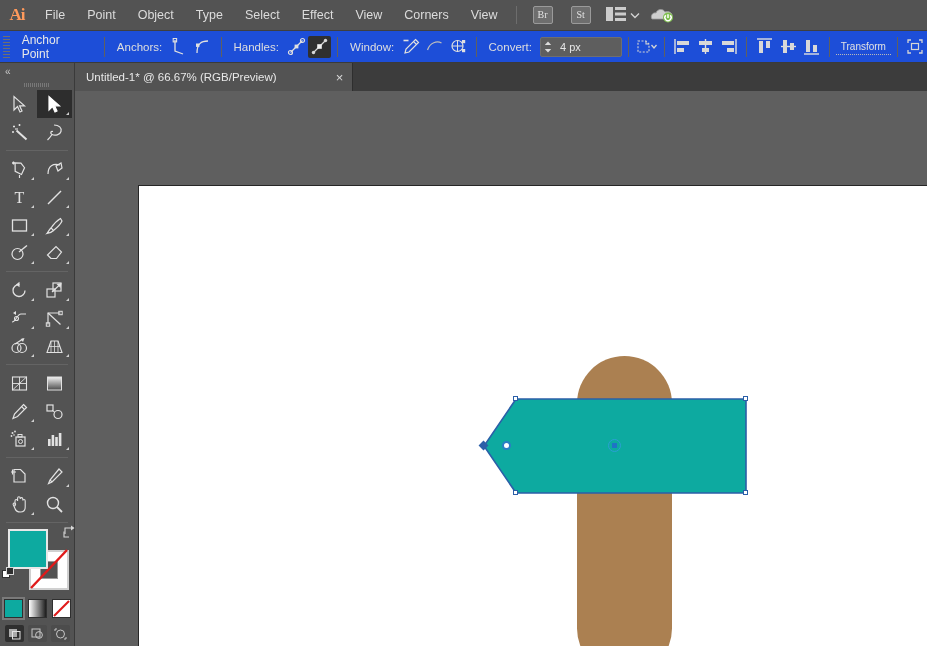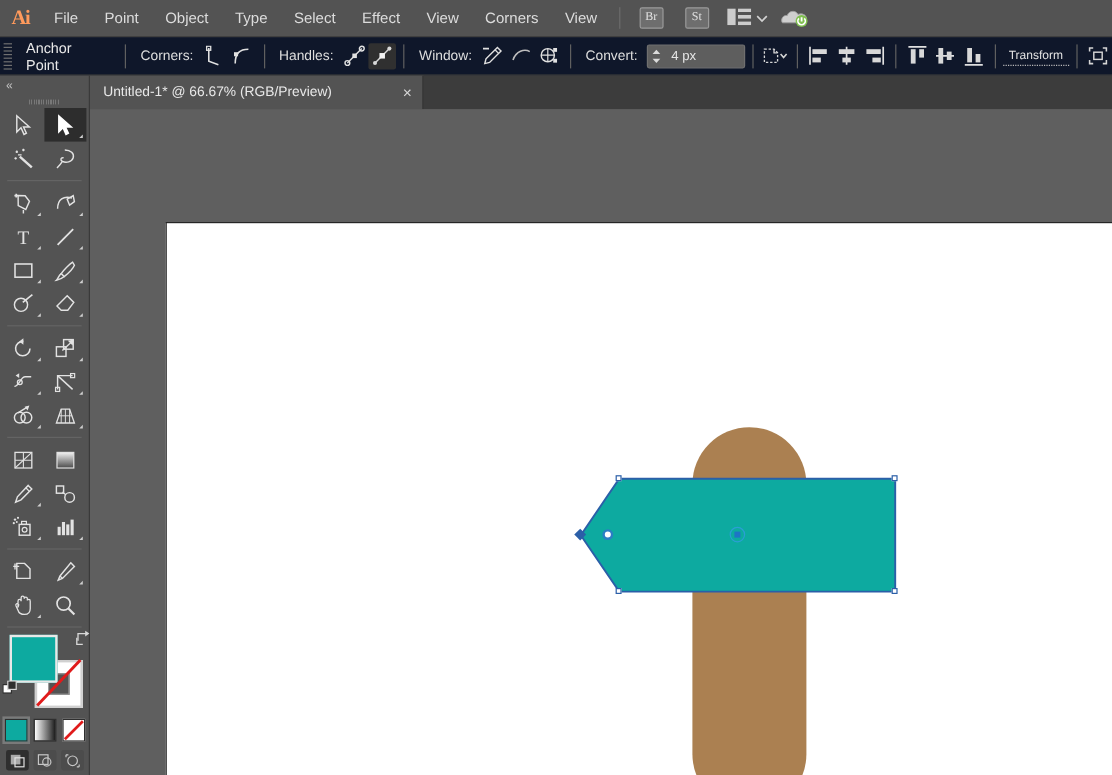--- a/index.html
+++ b/index.html
@@ -39,21 +39,21 @@
     font-size:10px; line-height:16px; text-align:center;
     font-family:"Liberation Serif", serif;
   }
   .ws-switch { display:flex; align-items:center; gap:4px; margin:0 4px 0 6px; }
   .ws-glyph { display:block; }
   .cc-icon { margin:0 10px 0 6px; display:flex; align-items:center; }
 
   
   .controlbar {
     position:absolute; top:31px; left:0; width:927px; height:32px;
-    background:#0f172a;
+    background:#1d4ed8;
     display:flex; align-items:center;
     border-bottom:1px solid #3a3a3a;
   }
   .grip {
     width:9px; height:24px; margin-left:3px; margin-right:4px;
     display:flex; flex-direction:column; justify-content:center; gap:2px;
   }
   .grip i { display:block; height:1px; background:#6f6f6f; width:7px; }
   .cb-label { font-size:11.5px; color:#dedede; padding:0 6px; white-space:nowrap; }
   .cb-sep { width:1px; height:20px; background:#606060; margin:0 6px; }
@@ -242,21 +242,21 @@
         <i></i>
         <i></i>
         <i></i>
         <i></i>
     </div>
 
     <div class="anchor-title">Anchor Point</div>
 
     <div class="cb-sep"></div>
 
-    <div class="cb-label">Corners:</div>
+    <div class="cb-label">Anchors:</div>
     <div class="cb-btn">
       <svg width="17" height="18" viewBox="0 0 17 18">
         <path d="M4 2 L4 13 L12 16" stroke="#e0e0e0" stroke-width="1.3" fill="none"></path>
         <rect x="2.2" y="0.5" width="3.4" height="3.4" fill="none" stroke="#e0e0e0" stroke-width="1.1"></rect>
       </svg>
     </div>
     <div class="cb-btn">
       <svg width="17" height="18" viewBox="0 0 17 18">
         <path d="M3 15 C3 6 7 3 14 3" stroke="#e0e0e0" stroke-width="1.3" fill="none"></path>
         <rect x="2" y="5.5" width="3.4" height="3.4" fill="#e0e0e0"></rect>

